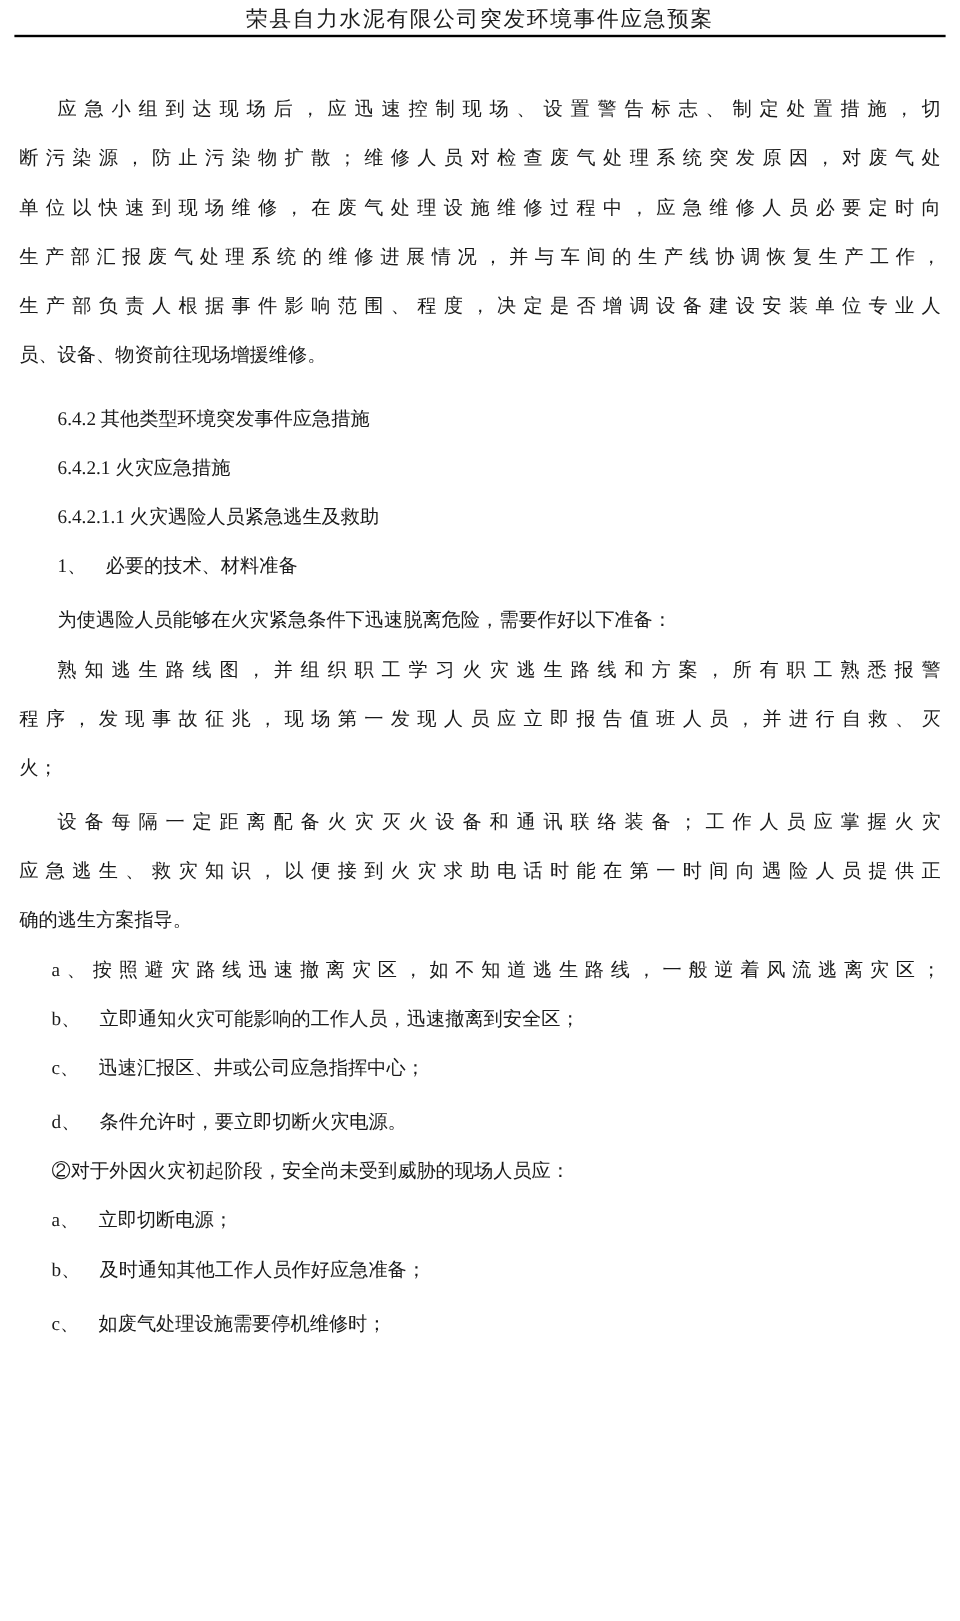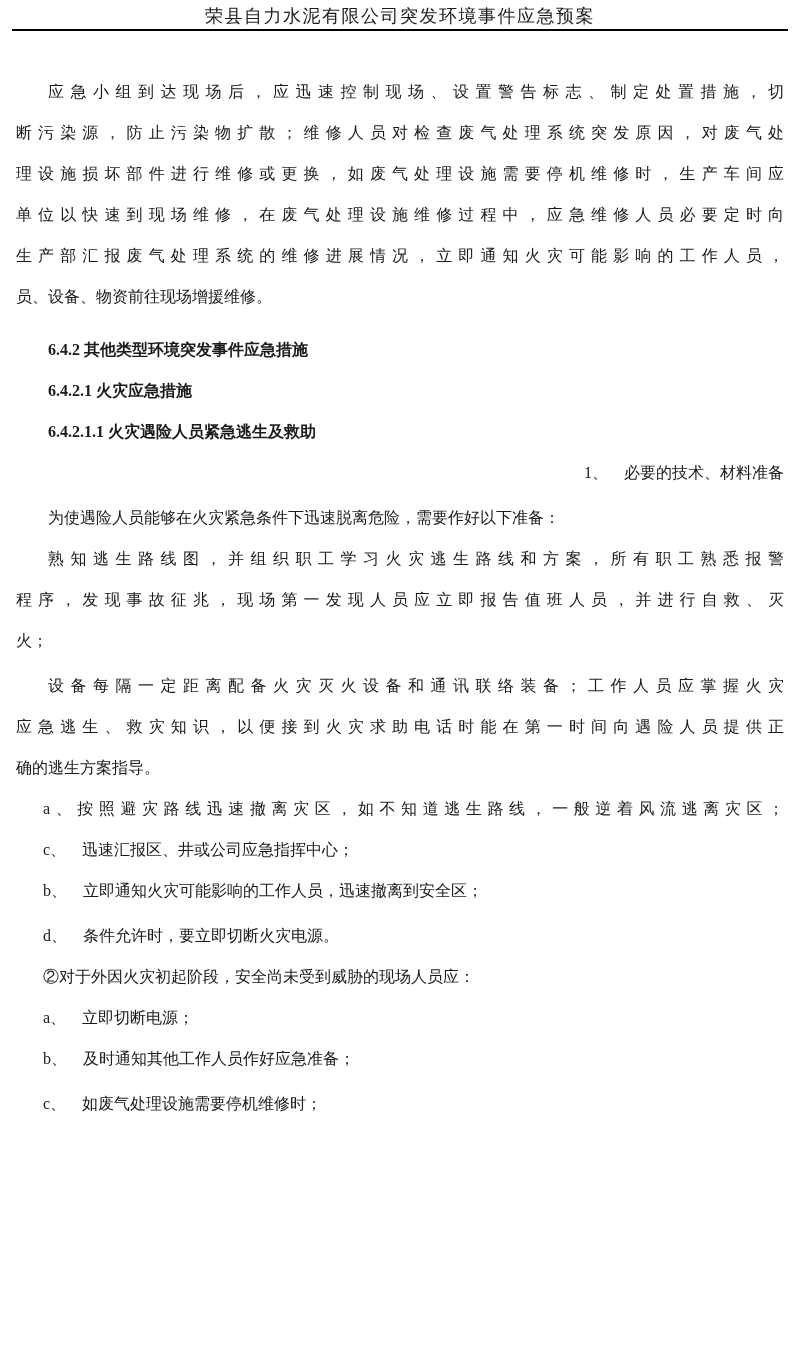--- a/index.html
+++ b/index.html
@@ -47,26 +47,25 @@
     text-align: justify;
     text-align-last: justify;
   }
   .ind {
     text-indent: 32px;
   }
   .ind2 {
     text-indent: 27px;
   }
   .heading {
-    font-weight: 700;
+    font-weight: 400;
     padding-left: 32px;
   }
   .item {
     padding-left: 32px;
-    text-align: right;
   }
   .mt-p1 { margin-top: 17px; }
   .mt-h1 { margin-top: 12px; }
   .mt-sm { margin-top: 4px; font-family: Liberation Serif, serif; }
   .page-num {
     position: absolute;
     top: 1300px;
     left: 773px;
     font-size: 21px;
     line-height: 20px;
@@ -82,23 +81,23 @@
   <div class="doc-header">
     <div class="doc-title">荣县自力水泥有限公司突发环境事件应急预案</div>
     <div class="header-rule"></div>
   </div>
 
   <div class="content">
 
     <div class="mt-p1">
       <div class="line jline ind">应急小组到达现场后，应迅速控制现场、设置警告标志、制定处置措施，切</div>
       <div class="line jline">断污染源，防止污染物扩散；维修人员对检查废气处理系统突发原因，对废气处</div>
-      <div class="line jline">理设施损坏部件进行维修或更换，如废气处理设施需要停机维修时，生产车间应</div>
       <div class="line jline">单位以快速到现场维修，在废气处理设施维修过程中，应急维修人员必要定时向</div>
-      <div class="line jline">生产部汇报废气处理系统的维修进展情况，立即通知火灾可能影响的工作人员，</div>
+      <div class="line jline">生产部汇报废气处理系统的维修进展情况，并与车间的生产线协调恢复生产工作，</div>
+      <div class="line jline">生产部负责人根据事件影响范围、程度，决定是否增调设备建设安装单位专业人</div>
       <div class="line">员、设备、物资前往现场增援维修。</div>
     </div>
 
     <div class="line heading mt-h1">6.4.2 其他类型环境突发事件应急措施</div>
     <div class="line heading">6.4.2.1 火灾应急措施</div>
     <div class="line heading">6.4.2.1.1 火灾遇险人员紧急逃生及救助</div>
 
     <div class="line item">1、　必要的技术、材料准备</div>
 
     <div class="line ind mt-sm">为使遇险人员能够在火灾紧急条件下迅速脱离危险，需要作好以下准备：</div>
@@ -110,22 +109,22 @@
     </div>
 
     <div class="mt-sm">
       <div class="line jline ind">设备每隔一定距离配备火灾灭火设备和通讯联络装备；工作人员应掌握火灾</div>
       <div class="line jline">应急逃生、救灾知识，以便接到火灾求助电话时能在第一时间向遇险人员提供正</div>
       <div class="line">确的逃生方案指导。</div>
     </div>
 
 
     <div class="line jline ind2">a、按照避灾路线迅速撤离灾区，如不知道逃生路线，一般逆着风流逃离灾区；</div>
+    <div class="line ind2">b、　立即通知火灾可能影响的工作人员，迅速撤离到安全区；</div>
     <div class="line ind2">c、　迅速汇报区、井或公司应急指挥中心；</div>
-    <div class="line ind2">b、　立即通知火灾可能影响的工作人员，迅速撤离到安全区；</div>
     <div class="line ind2 mt-sm">d、　条件允许时，要立即切断火灾电源。</div>
 
     <div class="line ind2">②对于外因火灾初起阶段，安全尚未受到威胁的现场人员应：</div>
     <div class="line ind2">a、　立即切断电源；</div>
     <div class="line ind2">b、　及时通知其他工作人员作好应急准备；</div>
     <div class="line ind2 mt-sm">c、　如废气处理设施需要停机维修时；</div>
 
   </div>
 
   <div class="page-num">35</div>

